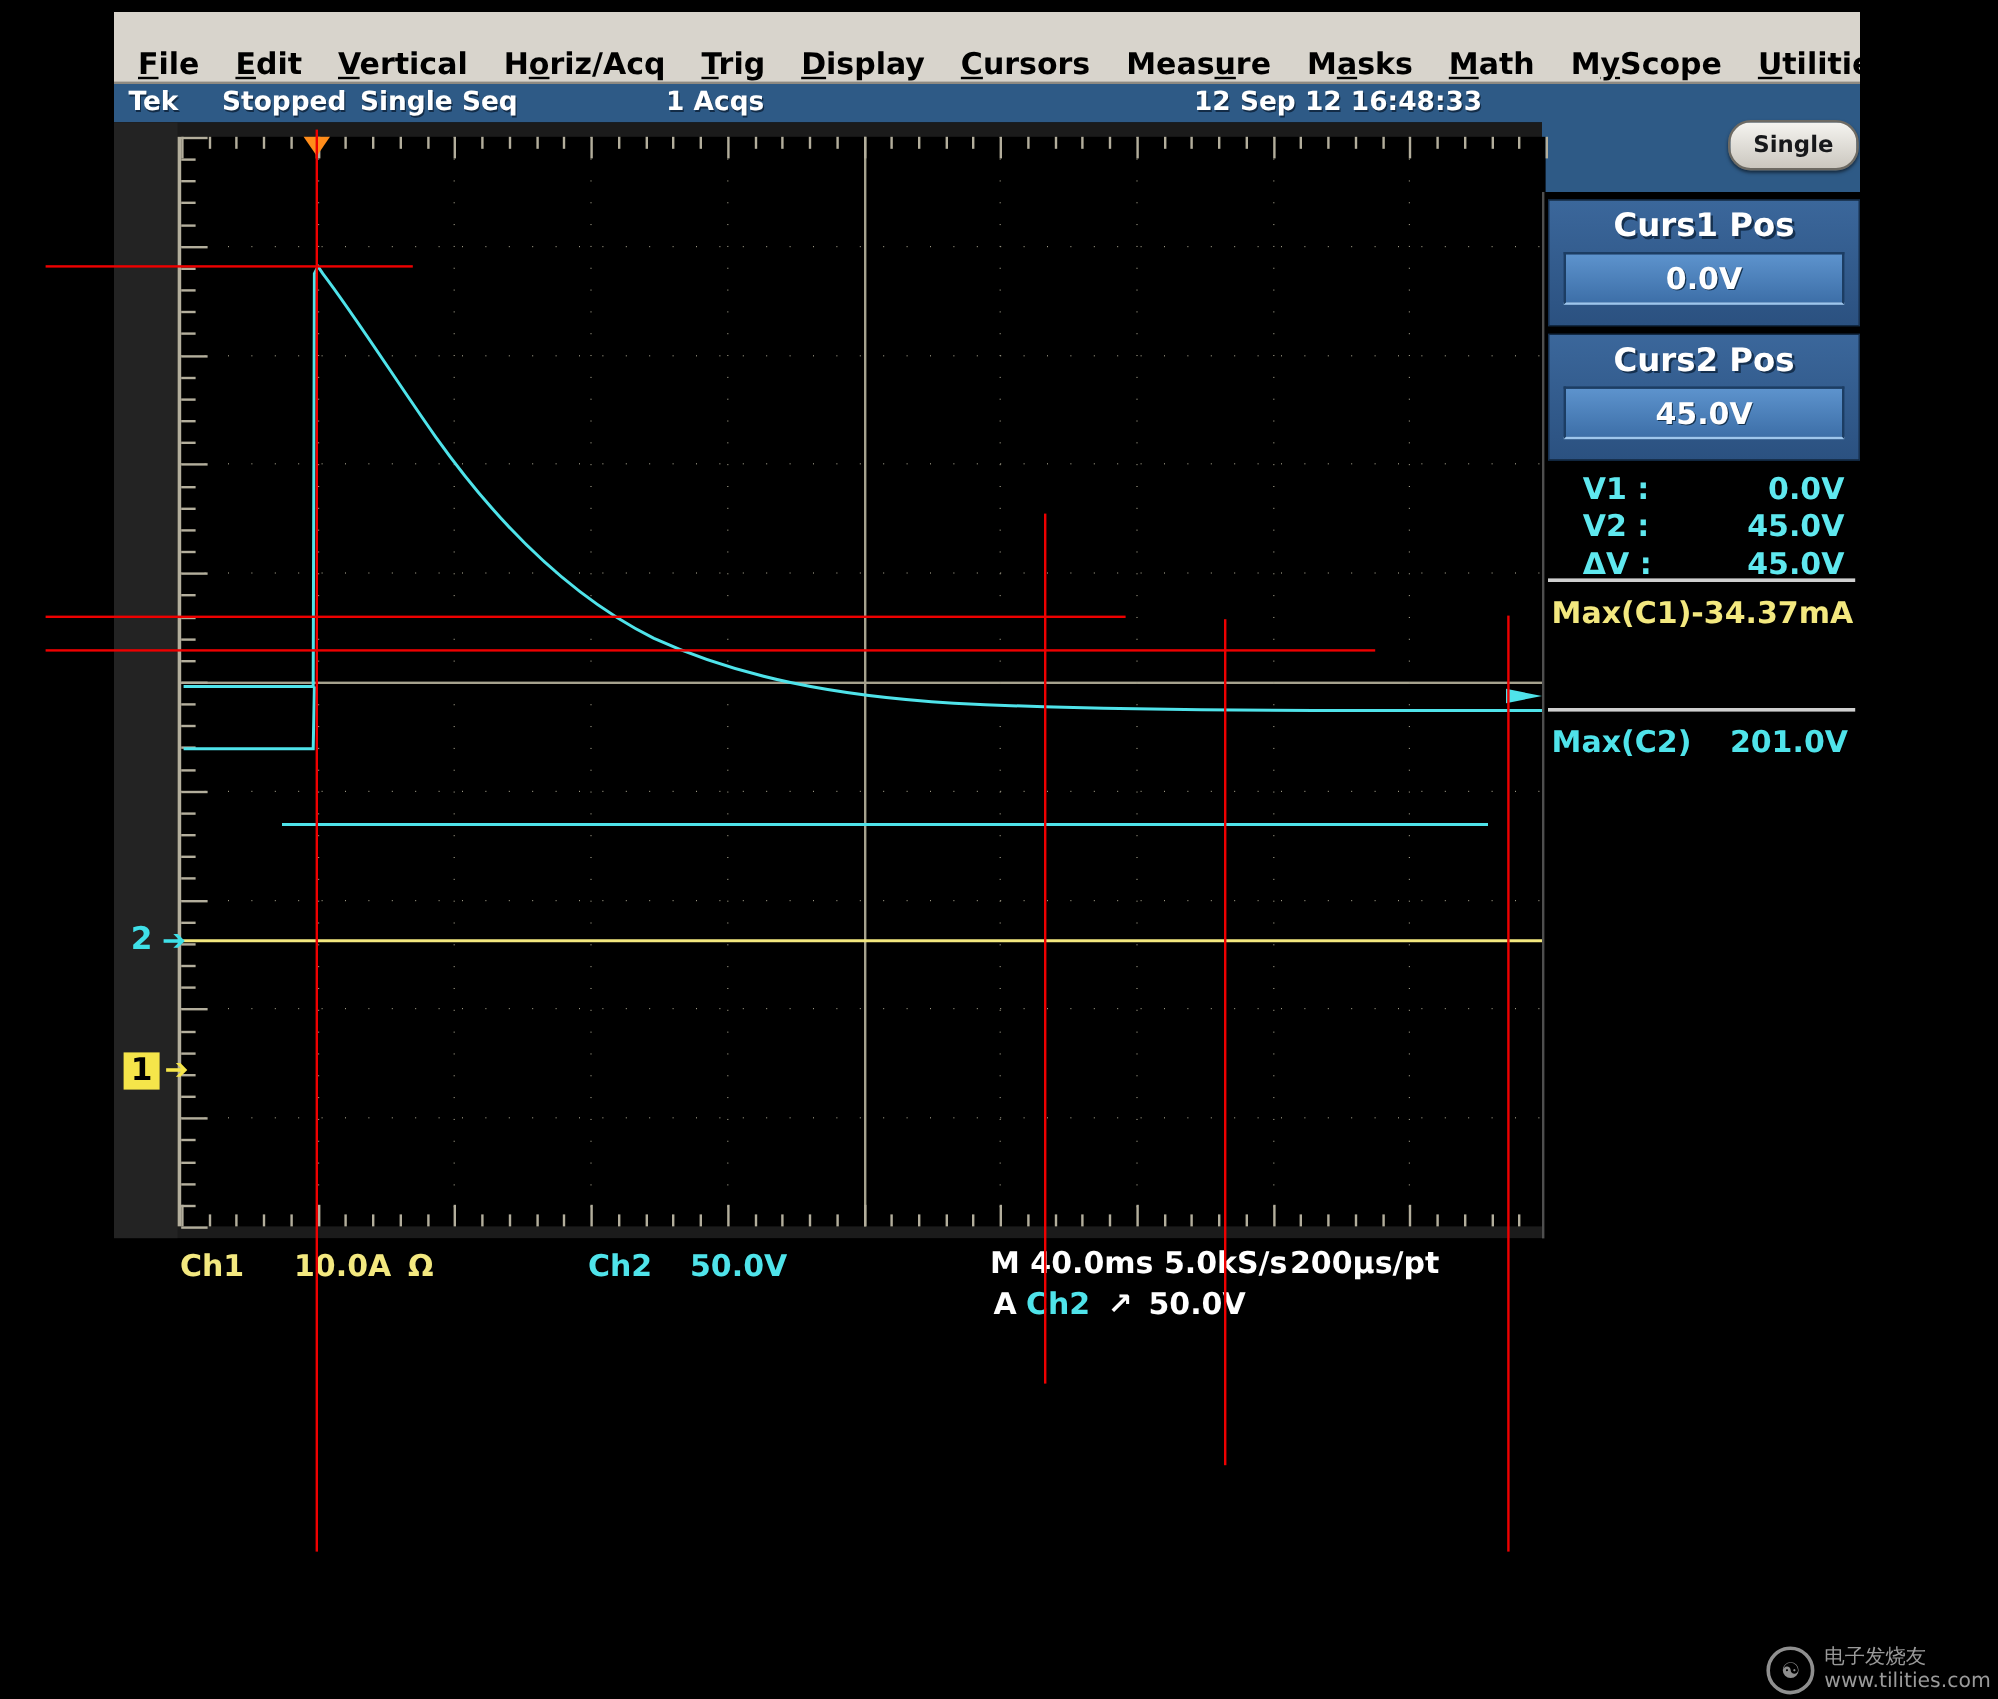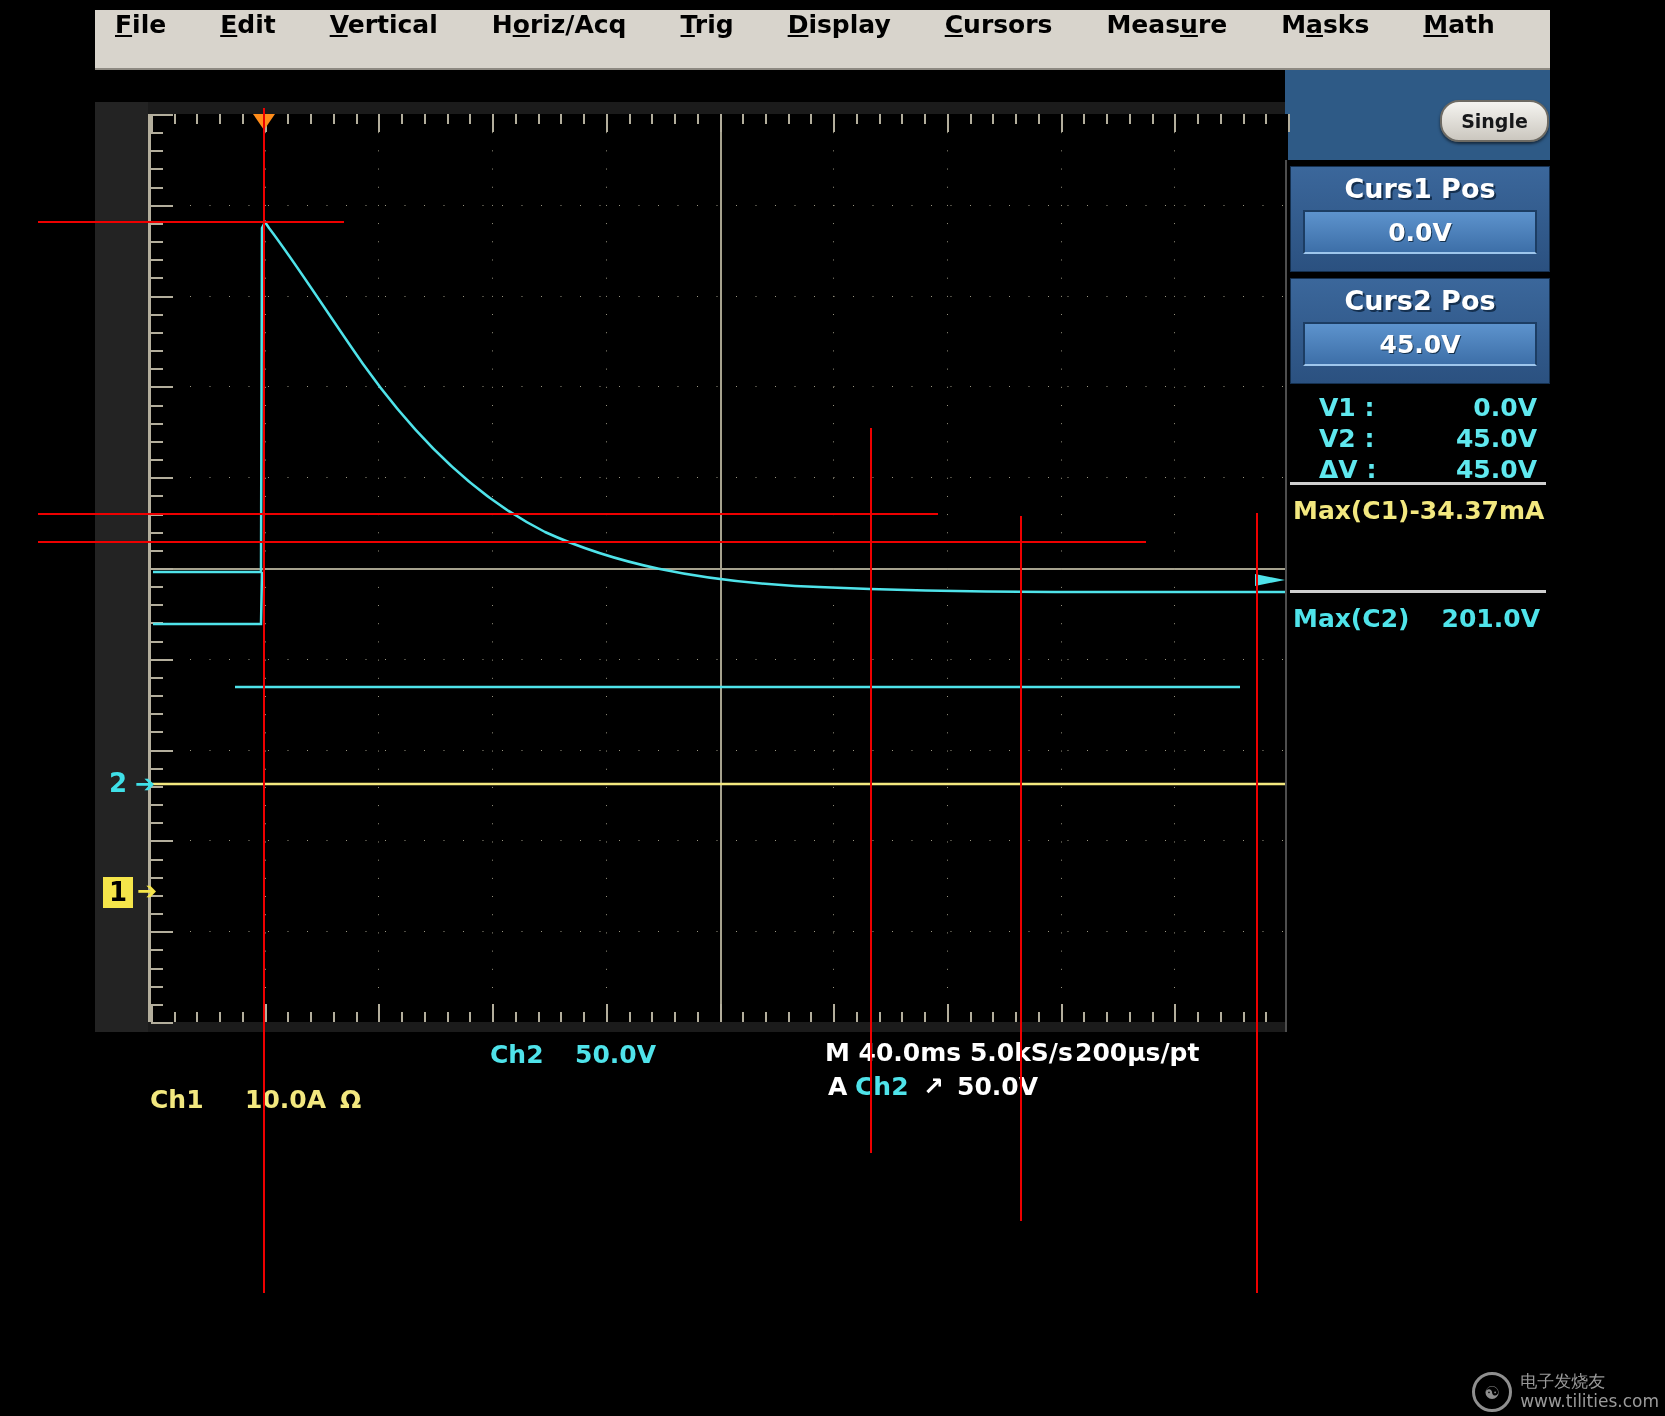--- a/index.html
+++ b/index.html
@@ -5,21 +5,21 @@
   html,body{margin:0;padding:0;background:#000;}
   body{width:1665px;height:1416px;position:relative;overflow:hidden;
        font-family:"DejaVu Sans","Liberation Sans",sans-serif;}
 
   
   #scope-window{position:absolute;left:95px;top:10px;width:1455px;height:1095px;background:#000;}
 
   
   #menubar{position:absolute;left:0;top:0;width:1455px;height:60px;
            background:#d8d4cc;border-bottom:2px solid #8e8a82;
-           display:flex;align-items:flex-start;padding-left:20px;box-sizing:border-box;gap:24px;}
+           display:flex;align-items:flex-end;padding-left:20px;box-sizing:border-box;}
   .menu-item{color:#000;font-size:25px;font-weight:600;margin-right:30px;cursor:default;
              white-space:nowrap;font-family:"DejaVu Sans","Liberation Sans",sans-serif;}
   .menu-item u{text-decoration:underline;}
 
   
   #statusbar{position:absolute;left:0;top:60px;width:1455px;height:32px;background:#2e5a86;}
   #statusbar .st{position:absolute;color:#fff;font-size:22px;font-weight:bold;top:3px;
                  text-shadow:1px 1px 0 #132c47;white-space:nowrap;}
   #st-tek{left:12px;}
   #st-state{left:90px;}
@@ -64,21 +64,21 @@
   #ch1-marker{left:8px;top:775px;color:#000;background:#f5e54a;padding:2px 6px 3px 6px;}
   .ch-arrow{position:absolute;font-size:24px;line-height:1;}
 
   
   #wave-svg{position:absolute;left:0;top:0;width:1190px;height:930px;pointer-events:none;}
 
   
   #bottom{position:absolute;left:0;top:1022px;width:1190px;height:73px;background:#000;}
   .bt{position:absolute;font-size:25px;font-weight:bold;white-space:nowrap;
       font-family:"DejaVu Sans","Liberation Sans",sans-serif;}
-  .yellow{color:#f3e87f;margin-top:45px;} .cyan{color:#4fe3ea;} .white{color:#fff;}
+  .yellow{color:#f3e87f;} .cyan{color:#4fe3ea;} .white{color:#fff;}
 
   
   #sidepanel{position:absolute;left:1190px;top:150px;width:265px;height:872px;background:#000;
              border-left:2px solid #4e4e4e;}
   .curbox{position:absolute;left:3px;width:258px;height:104px;
           background:linear-gradient(#3b679b,#2b5180);border:1px solid #15304f;}
   .curbox .lbl{text-align:center;color:#fff;font-size:27px;font-weight:bold;margin-top:6px;
                text-shadow:2px 2px 0 #15304f;}
   .curbox .field{margin:6px 12px 0 12px;height:40px;background:linear-gradient(#5d93cd,#3d6fa8);
                  border:2px solid #1c3d63;border-bottom-color:#9ec6ec;
@@ -123,20 +123,27 @@
       <span class="menu-item"><u>D</u>isplay</span>
       <span class="menu-item"><u>C</u>ursors</span>
       <span class="menu-item">Meas<u>u</u>re</span>
       <span class="menu-item">M<u>a</u>sks</span>
       <span class="menu-item"><u>M</u>ath</span>
       <span class="menu-item">M<u>y</u>Scope</span>
       <span class="menu-item"><u>U</u>tilities</span>
       <span class="menu-item"><u>H</u>elp</span>
     </div>
 
+  <div id="statusbar">
+    <span class="st" id="st-tek">Tek</span>
+    <span class="st" id="st-state">Stopped</span>
+    <span class="st" id="st-mode">Single Seq</span>
+    <span class="st" id="st-acqs">1 Acqs</span>
+    <span class="st" id="st-time">12 Sep 12 16:48:33</span>
+  </div>
   <div id="statusbar-right"></div>
 
   <div id="buttons-pill">Single</div>
 
   <div id="display">
     <div id="left-gutter"></div>
 
     <div id="grat">
         <div class="vdot" style="left: 113.7px;"></div>
         <div class="hdot" style="top: 90.8px;"></div>

